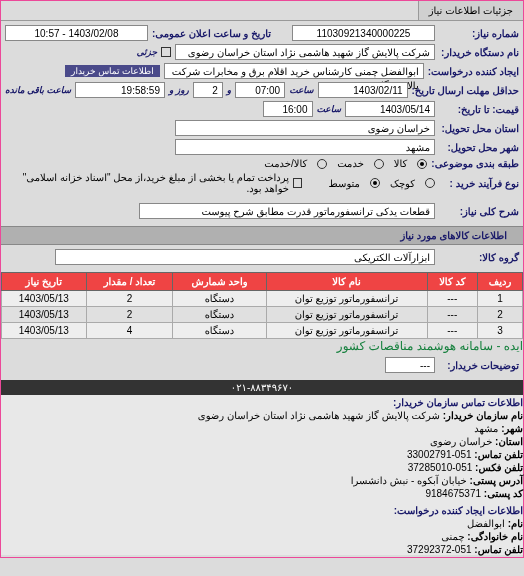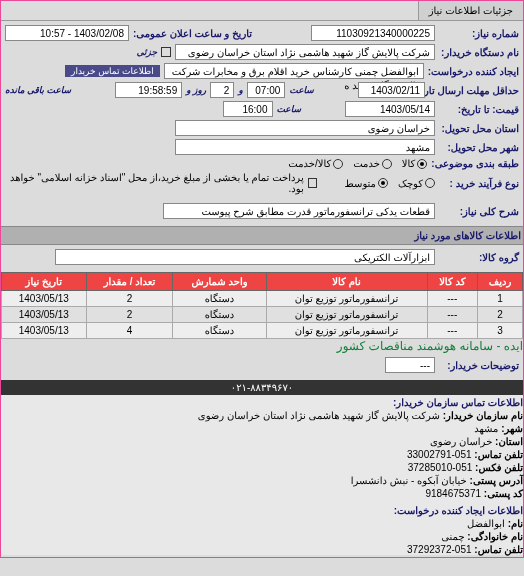--- a/index.html
+++ b/index.html
@@ -47,44 +47,44 @@
   text-align: right;
 }
 .field {
   background: #fff;
   border: 1px solid #888;
   padding: 1px 4px;
   font-size: 10px;
   height: 16px;
   line-height: 14px;
 }
-.field.w-large { width: 124px; }
+.field.w-large { width: 143px; text-align: center; }
 .field.w-xlarge { width: 260px; }
-.field.w-mid { width: 90px; margin-left: 40px; }
+.field.w-mid { width: 90px; }
 .field.w-small { width: 50px; }
 .field.w-xsmall { width: 30px; }
 .spacer { flex: 1; }
 .section-header {
   background: #b0b0b0;
   color: #1a1a6a;
   font-weight: bold;
-  padding: 3px 2px;
+  padding: 3px 16px;
   font-size: 10px;
   border-top: 1px solid #888;
   border-bottom: 1px solid #888;
 }
 .radio-group {
   display: flex;
   gap: 10px;
   align-items: center;
 }
 .radio-item {
   display: flex;
   align-items: center;
-  gap: 2px;
+  gap: 10px;
 }
 .radio-circle {
   width: 10px;
   height: 10px;
   border-radius: 50%;
   border: 1px solid #333;
   display: inline-block;
   position: relative;
 }
 .radio-circle.checked::after {
@@ -257,21 +257,21 @@
       </div>
       <span style="width:20px"></span>
       <span class="checkbox"></span>
       <span>پرداخت تمام یا بخشی از مبلغ خرید،از محل "اسناد خزانه اسلامی" خواهد بود.</span>
     </div>
 
     <div style="height:6px"></div>
 
     <div class="row">
       <span class="label">شرح کلی نیاز:</span>
-      <span class="field" style="width:272px">قطعات یدکی ترانسفورماتور قدرت مطابق شرح پیوست</span>
+      <span class="field" style="width:296px">قطعات یدکی ترانسفورماتور قدرت مطابق شرح پیوست</span>
     </div>
   </div>
 
   <div class="section-header">اطلاعات کالاهای مورد نیاز</div>
 
   <div class="form-area">
     <div class="row">
       <span class="label">گروه کالا:</span>
       <span class="field" style="width:380px">ابزارآلات الکتریکی</span>
     </div>

